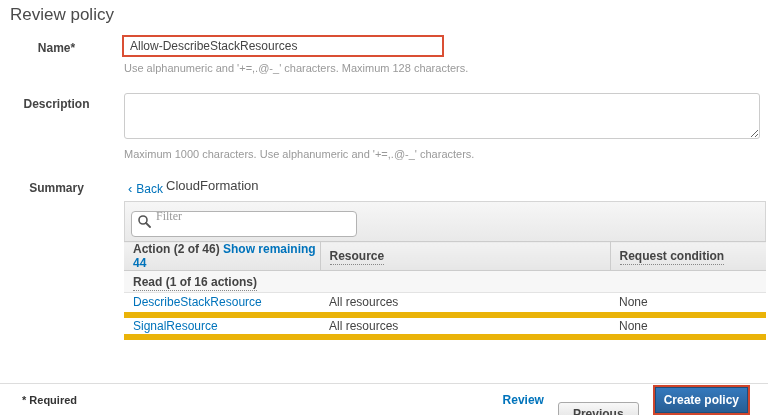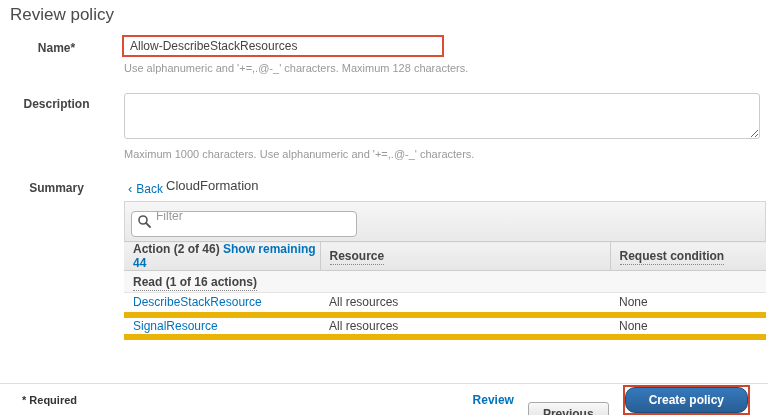--- a/index.html
+++ b/index.html
@@ -26,21 +26,21 @@
   .back-link { position:absolute; left:128px; top:181px; color:#0073bb; font-size:12px;
     text-decoration:none; cursor:pointer; }
   .back-link .chev { font-size:13px; margin-right:4px; }
   .service-title { position:absolute; left:166px; top:178px; font-size:13px; color:#444; }
 
   .panel { position:absolute; left:124px; top:201px; width:642px; }
   .filter-bar { height:40px; background:linear-gradient(#f6f6f6,#e9e9e9);
     border:1px solid #d5d5d5; border-bottom:0; display:flex; align-items:center; padding-left:6px; }
   .filter-input-wrap { position:relative; width:226px; height:26px; }
   .filter-input { width:100%; height:100%; border:1px solid #b3b3b3; border-radius:4px;
-    padding:0 6px 16px 24px; font-family:Liberation Sans, sans-serif; font-size:12px; color:#444; outline:none; background:#fff; }
+    padding:0 6px 16px 24px; font-family:Liberation Serif, serif; font-size:12px; color:#444; outline:none; background:#fff; }
   .filter-input::placeholder { color:#999; }
   .search-icon { position:absolute; left:6px; top:5px; width:14px; height:14px; pointer-events:none; }
 
   table.summary-table { width:642px; border-collapse:collapse; table-layout:fixed; }
   .summary-table th, .summary-table td { text-align:left; font-size:12px; padding:0 0 0 9px; height:23px; vertical-align:middle; }
   .summary-table thead th { background:linear-gradient(#f2f2f2,#e6e6e6);
     border-top:1px solid #ccc; border-bottom:1px solid #ccc; font-weight:700; color:#444; }
   .summary-table thead th + th { border-left:1px solid #ccc; }
   .col-action { width:196px; } .col-resource { width:290px; } .col-condition { width:156px; }
   .group-row td { background:#f7f7f7; border-bottom:1px solid #e3e3e3; height:22px; }
@@ -52,21 +52,21 @@
   .footer { position:absolute; left:0; bottom:0; width:768px; height:32px; background:#fff;
     border-top:1px solid #ddd; display:flex; align-items:center; }
   .required-note { position:absolute; left:22px; font-weight:700; font-size:11px; color:#333; }
   .footer-actions { position:absolute; right:18px; display:flex; align-items:center; gap:14px; }
   .cancel-link { color:#0073bb; font-weight:700; font-size:12px; cursor:pointer; }
   .btn-previous { background:linear-gradient(#f8f8f8,#dedede); border:1px solid #a9a9a9;
     border-radius:3px; padding:4px 14px; font-weight:700; font-size:12px; color:#444;
     font-family:inherit; cursor:pointer;margin-top:28px; }
   .create-wrap { border:2px solid #d0462c; padding:0; line-height:0; }
   .btn-create { background:linear-gradient(#3579bd,#285e94); border:1px solid #1f4d7a;
-    border-radius:10px; padding:5px 23px; font-weight:700; font-size:12px; color:#fff;
+    border-radius:0; padding:5px 8px; font-weight:700; font-size:12px; color:#fff;
     font-family:inherit; cursor:pointer; line-height:normal; }
 </style>
 </head>
 <body>
 
 <div class="page">
 
   <h1 class="page-title">Review policy</h1>
 
   <label class="form-label" style="top:41px;">Name*</label>

